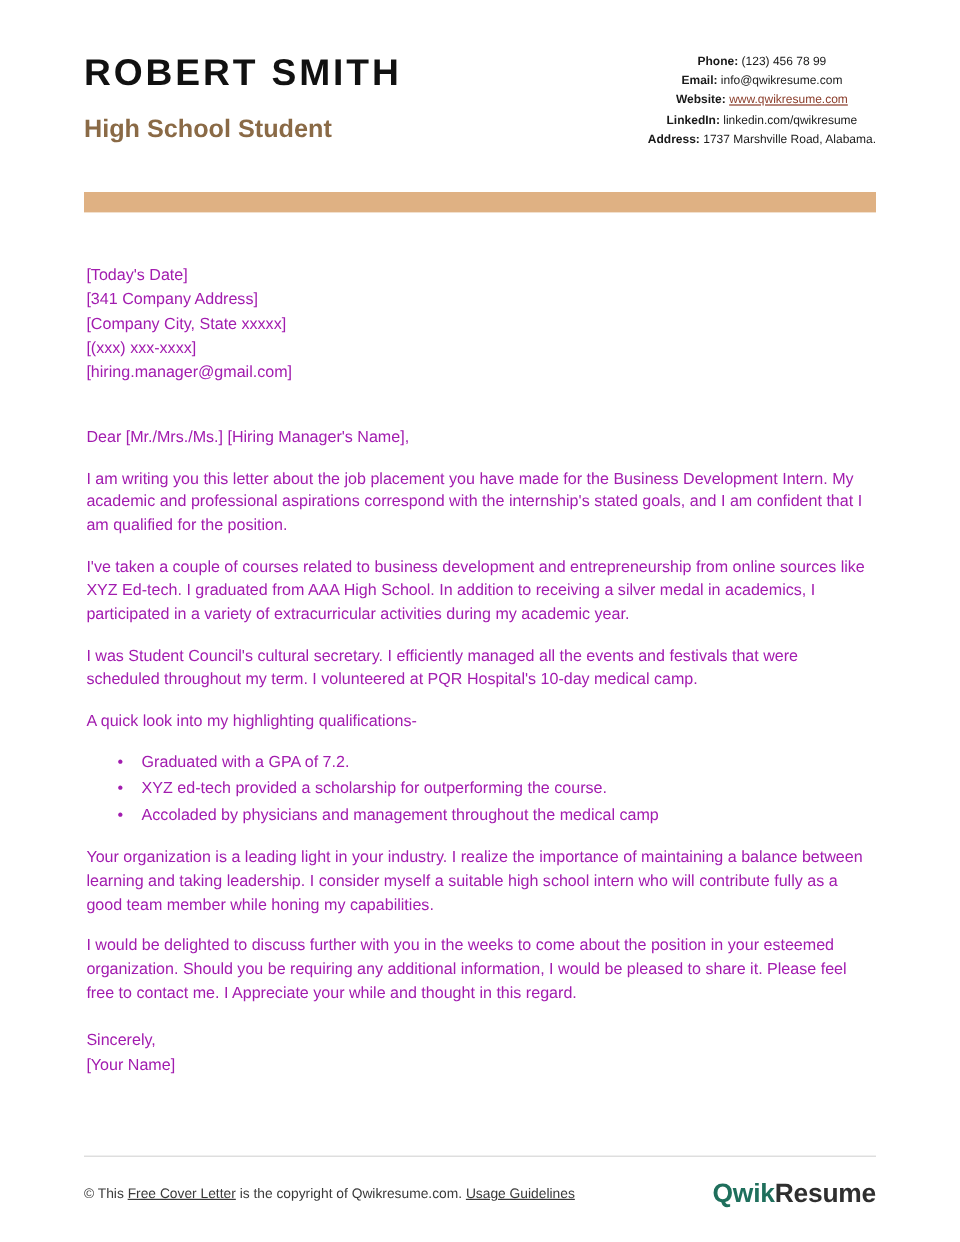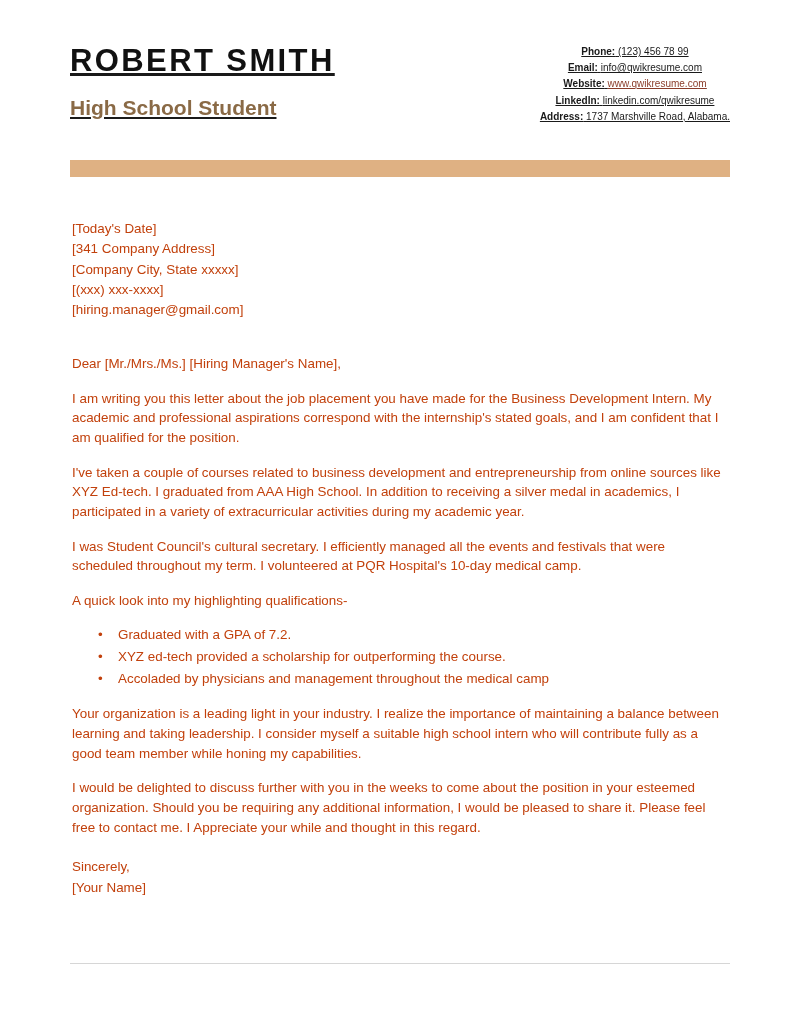--- a/index.html
+++ b/index.html
@@ -24,21 +24,20 @@
     background: #fff;
   }
 
   
   .header {
     display: flex;
     justify-content: space-between;
     align-items: flex-start;
     padding: 40px 70px 0 70px;
     box-sizing: border-box;
-    text-decoration: underline;
   }
   .identity {
     padding-top: 4px;
   }
   .name {
     font-size: 31px;
     letter-spacing: 2.4px;
     font-weight: bold;
     color: #111111;
     margin: 0;
@@ -79,21 +78,21 @@
     background: #dfb183;
     margin: 35px 70px 0 70px;
   }
 
   
   .content {
     padding: 0 72px;
     box-sizing: border-box;
     font-size: 13.4px;
     line-height: 1.47;
-    color: #c2410c;
+    color: #a21caf;
   }
   .addr-block {
     margin-top: 42px;
   }
   .addr-block div {
     line-height: 1.52;
   }
   .salutation {
     margin-top: 33px;
   }
@@ -224,15 +223,23 @@
     <p class="para">I would be delighted to discuss further with you in the weeks to come about the position in your esteemed organization. Should you be requiring any additional information, I would be pleased to share it. Please feel free to contact me. I Appreciate your while and thought in this regard.</p>
 
     <div class="sign-off">
       <div>Sincerely,</div>
       <div>[Your Name]</div>
     </div>
   </div>
 
   <div class="footer">
     <div class="footer-rule"></div>
+    <div class="footer-inner">
+      <div class="copyright">
+        <span>© This </span><a href="#">Free Cover Letter</a><span> is the copyright of Qwikresume.com. </span><a href="#">Usage Guidelines</a>
+      </div>
+      <div class="brand">
+        <span class="qwik">Qwik</span><span class="resume">Resume</span>
+      </div>
+    </div>
   </div>
 
 </div>
 
 </body></html>

